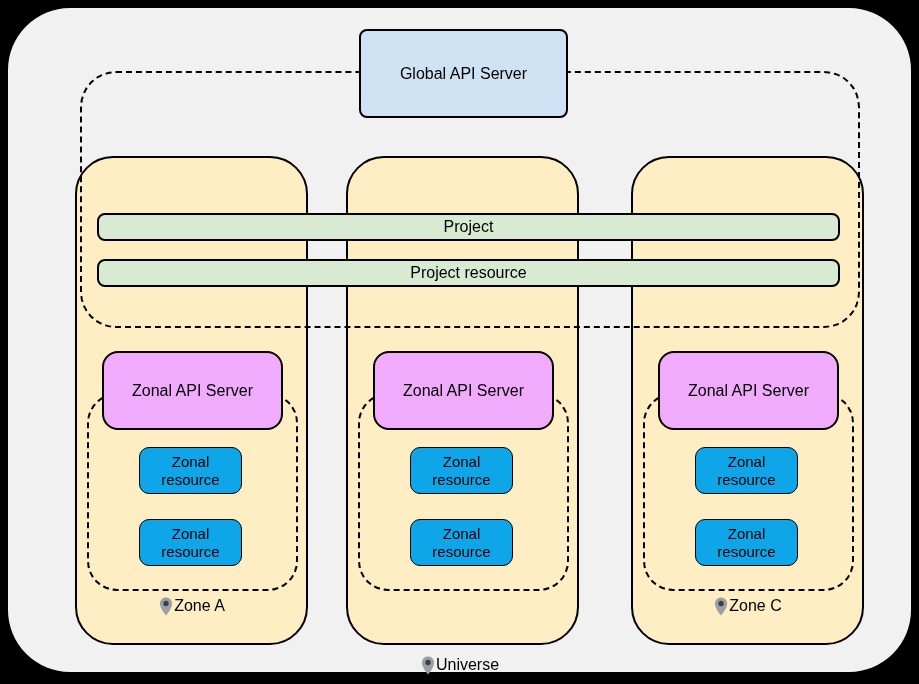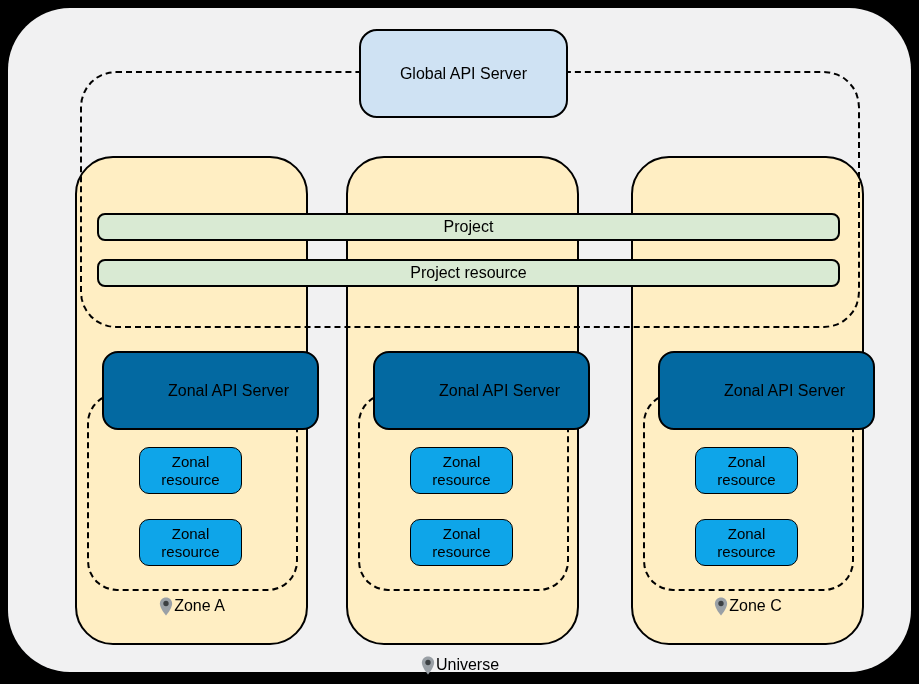--- a/index.html
+++ b/index.html
@@ -32,21 +32,21 @@
     border-radius: 36px;
     z-index: 2;
   }
   
   .global-api {
     position: absolute;
     left: 351px; top: 21px;
     width: 205px; height: 85px;
     background: #cfe2f3;
     border: 2px solid #000000;
-    border-radius: 18px;
+    border-radius: 8px;
     display: flex;
     align-items: center;
     justify-content: center;
     font-size: 16px;
     z-index: 4;
   }
   
   .zone {
     position: absolute;
     top: 148px;
@@ -65,29 +65,28 @@
     left: 10px; top: 235px;
     width: 207px; height: 194px;
     border: 2px dashed #000000;
     border-radius: 30px;
     z-index: 1;
   }
   .zonal-api {
     position: absolute;
     left: 25px; top: 193px;
     width: 177px; height: 75px;
-    background: #0369a1;
+    background: #f0abfc;
     border: 2px solid #000000;
     border-radius: 16px;
     display: flex;
     align-items: center;
     justify-content: center;
     font-size: 16px;
     z-index: 2;
-    padding-left: 36px;
   }
   .resource {
     position: absolute;
     left: 62px;
     width: 103px; height: 47px;
     background: #0ea5e9;
     border: 1.5px solid #000000;
     border-radius: 10px;
     display: flex;
     align-items: center;

